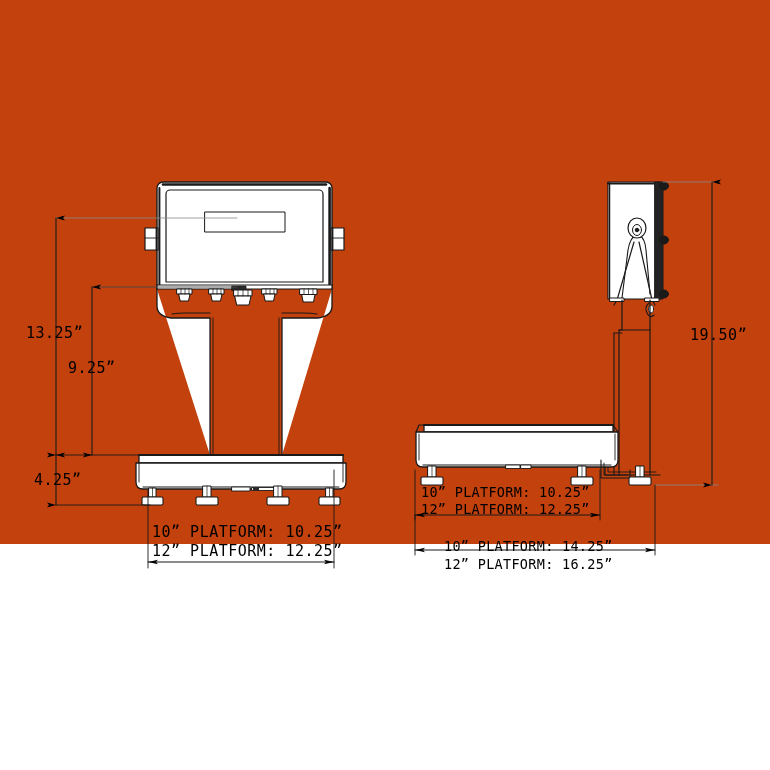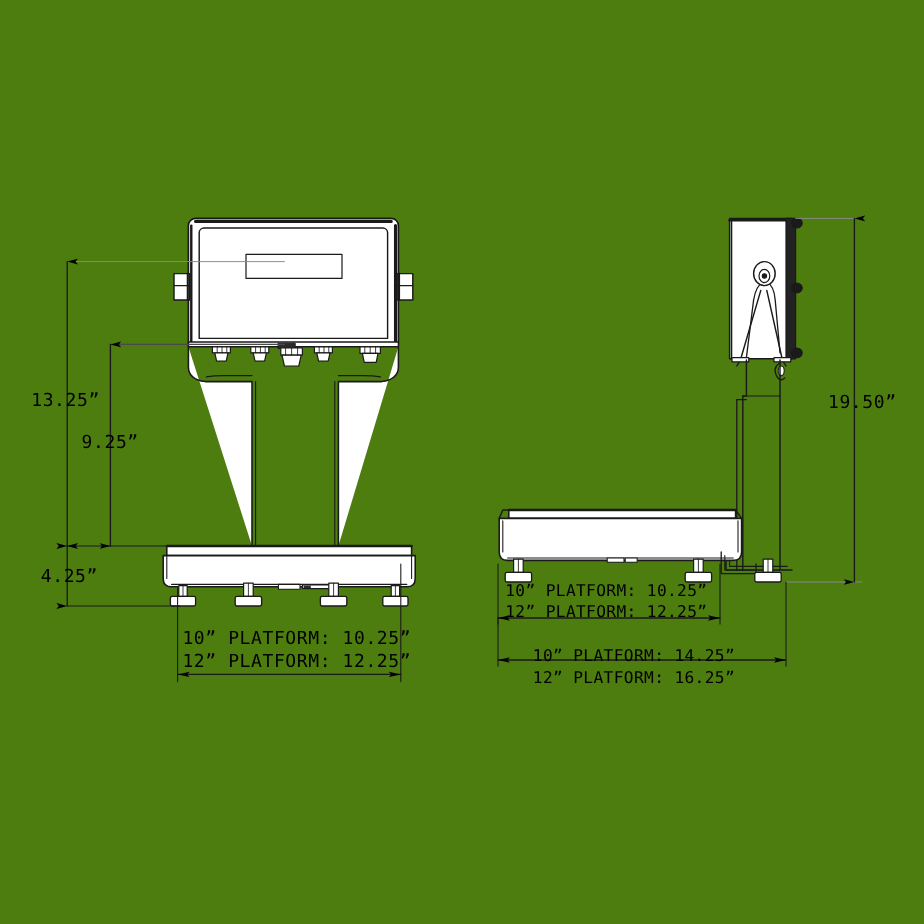--- a/index.html
+++ b/index.html
@@ -1,21 +1,21 @@
 <!DOCTYPE html>
 <html><head>
 <meta charset="utf-8">
 <title>Bench Scale Dimensional Drawing</title>
 <style>
   html,body{margin:0;padding:0;background:#ffffff;}
   body{
     width:770px;height:770px;overflow:hidden;
     font-family:"DejaVu Sans Mono","Liberation Mono",monospace;
   }
-  #stage{position:relative;width:770px;height:770px;background:#4d7c0f;}
+  #stage{position:relative;width:770px;height:544px;background:#c2410c;}
   svg#drawing{position:absolute;left:0;top:0;width:770px;height:770px;display:block;}
   .dimtext{
     font-family:"DejaVu Sans Mono","Liberation Mono",monospace;
     font-size:15px;
     fill:#000000;
     letter-spacing:0.5px;
     white-space:pre;
   }
   .dimtext-sm{
     font-family:"DejaVu Sans Mono","Liberation Mono",monospace;

